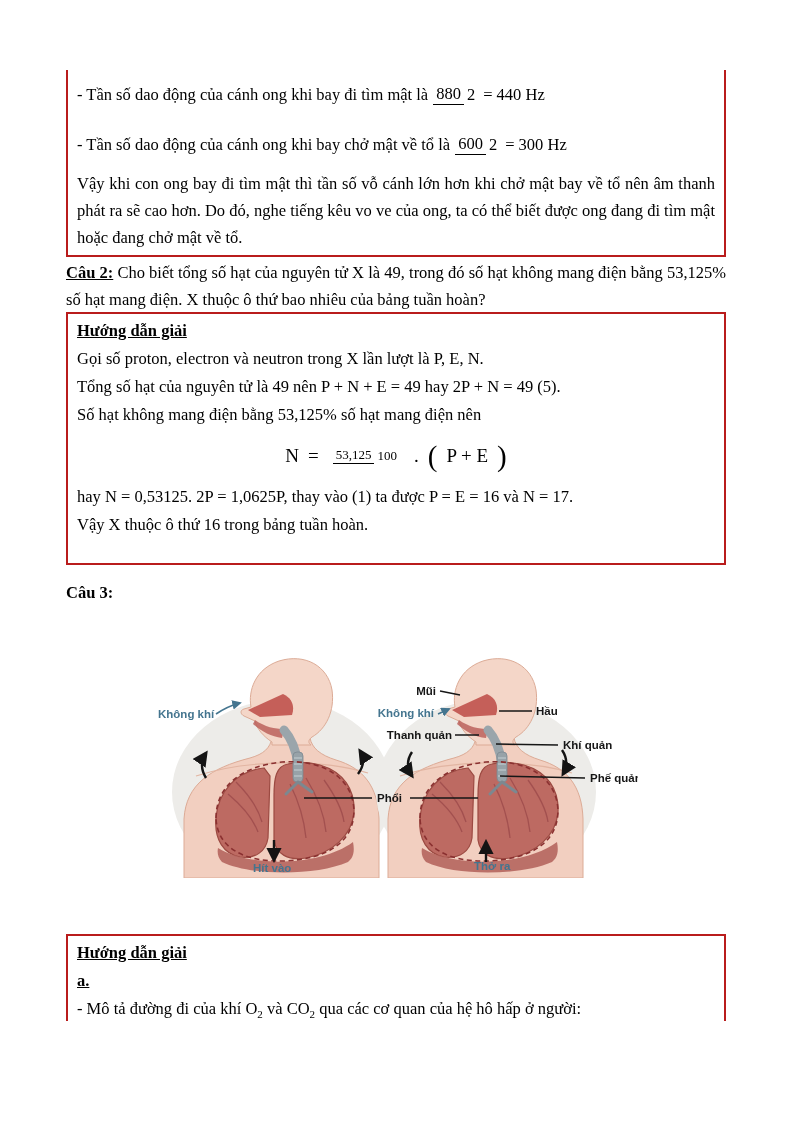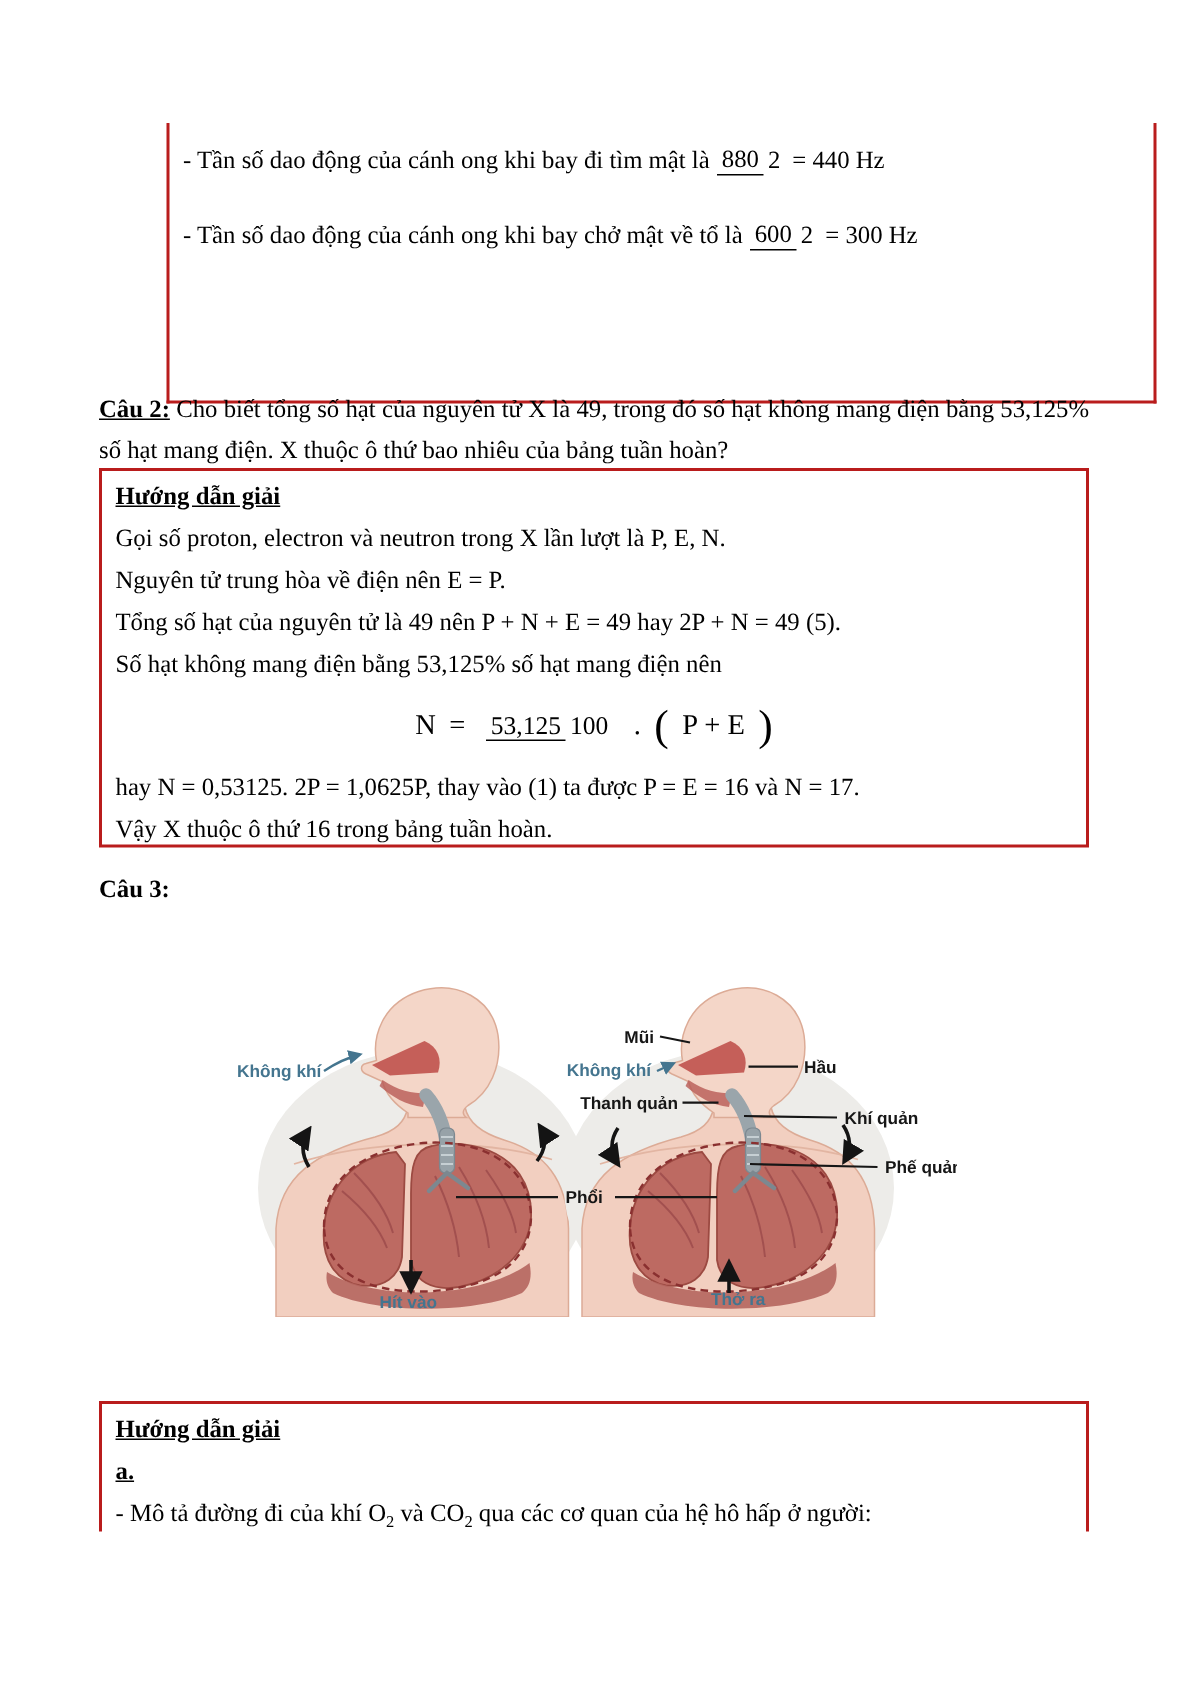--- a/index.html
+++ b/index.html
@@ -13,40 +13,40 @@
     overflow:hidden;
   }
   .solution-box{
     position:absolute;
     box-sizing:border-box;
     border:2px solid #b91c1c;
     left:66px;
     width:660px;
     padding:3px 9px;
   }
-  #box1{top:82px;height:187px;border-top:none;padding-top:0;margin-left:45px;}
+  #box1{top:70px;height:187px;border-top:none;padding-top:0;}
   #box2{top:312px;height:253px;}
   #box3{top:934px;height:87px;border-bottom:none;}
   .freq-line{display:flex;align-items:center;height:50px;white-space:nowrap;}
   .frac{display:inline-flex;flex-direction:row;align-items:center;line-height:1.12;margin:0 5px;}
   .frac .num{border-bottom:1.4px solid #000;padding:0 3px;}
   .frac .den{padding:0 3px;}
   .para{text-align:justify;line-height:27px;}
   .line{line-height:28px;white-space:nowrap;}
   .bold{font-weight:bold;text-decoration:underline;}
   #q2{position:absolute;left:66px;top:259px;width:660px;}
   #q3-label{position:absolute;left:66px;top:568px;font-weight:bold;margin-top:15px;}
   #q3a{position:absolute;left:66px;top:595px;width:660px;}
   #q3b{position:absolute;left:66px;top:880px;width:660px;}
   #figure-wrap{position:absolute;left:156px;top:654px;width:482px;height:224px;}
   .formula-row{
     display:flex;justify-content:center;align-items:center;
     height:54px;font-size:19px;gap:9px;
   }
-  .formula-row .frac{font-size:17px;}
+  .formula-row .frac{font-size:13px;}
   .formula-row .paren{font-size:29px;font-weight:400;line-height:1;}
   sub{font-size:11px;line-height:0;}
   
   .lbl{font-family:"Liberation Sans", sans-serif;font-size:11.5px;font-weight:700;}
   .lbl-teal{fill:#44758f;}
   .lbl-dark{fill:#161616;}
 </style>
 </head>
 <body>
 
@@ -62,31 +62,31 @@
       <span>= 440 Hz</span>
     </div>
     <div class="freq-line">
       <span>- Tần số dao động của cánh ong khi bay chở mật về tổ là</span>
       <span class="frac">
         <span class="num">600</span>
         <span class="den">2</span>
       </span>
       <span>= 300 Hz</span>
     </div>
+    <div class="para">Vậy khi con ong bay đi tìm mật thì tần số vỗ cánh lớn hơn khi chở mật bay về tổ nên âm thanh phát ra sẽ cao hơn. Do đó, nghe tiếng kêu vo ve của ong, ta có thể biết được ong đang đi tìm mật hoặc đang chở mật về tổ.</div>
   </div>
 
   <div class="para" id="q2">
     <span class="bold">Câu 2:</span>
     <span>Cho biết tổng số hạt của nguyên tử X là 49, trong đó số hạt không mang điện bằng 53,125% số hạt mang điện. X thuộc ô thứ bao nhiêu của bảng tuần hoàn?</span>
   </div>
 
   <div class="solution-box" id="box2">
     <div class="line bold">Hướng dẫn giải</div>
     <div class="line">Gọi số proton, electron và neutron trong X lần lượt là P, E, N.</div>
-    <div class="line">Nguyên tử trung hòa về điện nên E = P.</div>
     <div class="line">Tổng số hạt của nguyên tử là 49 nên P + N + E = 49 hay 2P + N = 49 (5).</div>
     <div class="line">Số hạt không mang điện bằng 53,125% số hạt mang điện nên</div>
     <div class="formula-row">
       <span>N</span>
       <span>=</span>
       <span class="frac">
         <span class="num">53,125</span>
         <span class="den">100</span>
       </span>
       <span>.</span>

